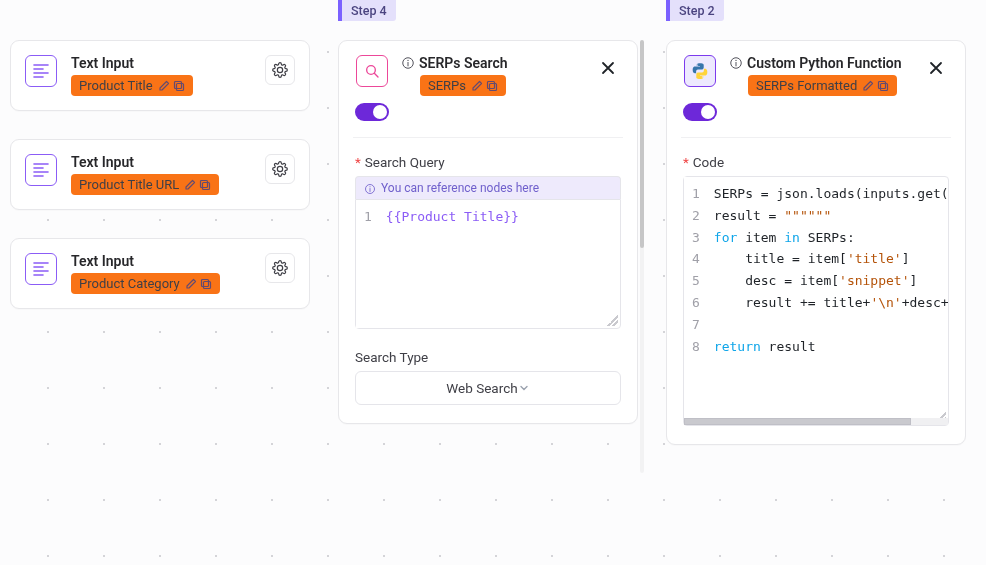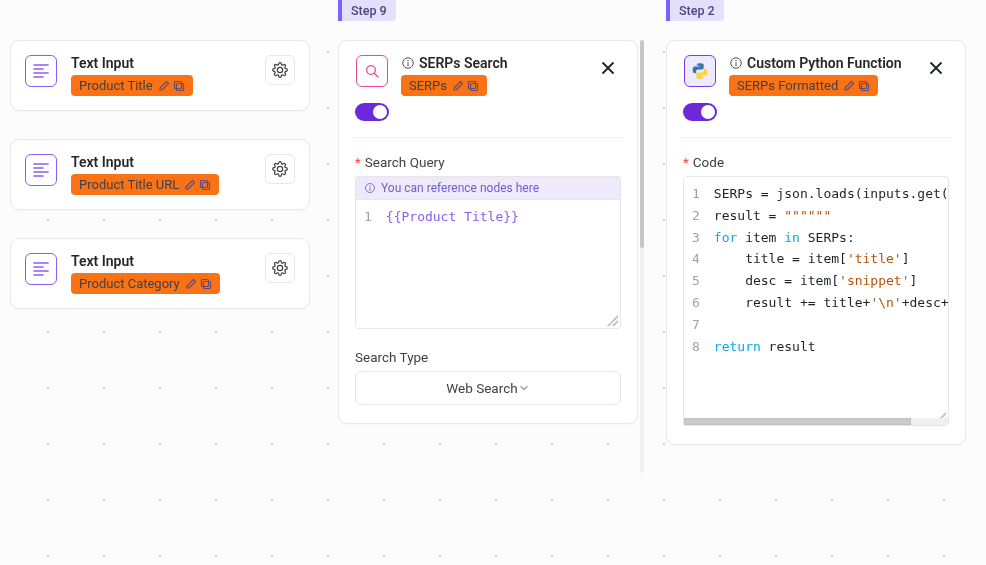--- a/index.html
+++ b/index.html
@@ -65,21 +65,21 @@
     .toggle { margin-top:8px; }
     .toggle-sw {
       width: 34px; height: 18px; background:#6d28d9; border-radius:999px; position:relative; cursor:pointer;
     }
     .toggle-sw::after { content:""; position:absolute; right:2px; top:2px; width:14px; height:14px; background:#fff; border-radius:50%; }
     .divider { height:1px; background:#f0f0f2; margin:16px -2px 16px; }
     .field-label { font-size: 13.5px; color:#3f3f46; margin-bottom:6px; display:flex; align-items:center; gap:4px; }
     .req { color:#ef4444; }
     .hint {
       font-size: 12px; color:#7060cc; background:#eeeafc; padding: 4px 8px; border-radius:4px 4px 0 0;
-      display:flex; align-items:center; gap:5px; border:1px solid #e5e5ea; border-bottom:none;
+      display:flex; align-items:flex-end; gap:5px; border:1px solid #e5e5ea; border-bottom:none;
     }
     .code-editor {
       border: 1px solid #e5e5ea; border-radius: 0 0 4px 4px; background:#fff;
       font-family: ui-monospace, SFMono-Regular, Menlo, Consolas, monospace;
       font-size: 13px; display:flex; min-height: 120px; position:relative;
     }
     .code-editor.no-hint { border-radius:4px; }
     .gutter { background:#fff; color:#a0a0a8; padding:6px 6px 6px 8px; text-align:right; user-select:none; line-height:1.68; border-right:0 solid #eee; }
     .code-lines { padding:6px 8px; line-height:1.68; white-space:pre; overflow:hidden; flex:1; }
     .tok-tmpl { color:#8b5cf6; }
@@ -89,21 +89,21 @@
       position:absolute; right:2px; bottom:2px; width:11px; height:11px;
       background: linear-gradient(135deg, transparent 50%, #c9c9ce 50% 60%, transparent 60% 72%, #c9c9ce 72% 82%, transparent 82%);
     }
     .select {
       border:1px solid #e5e5ea; border-radius:6px; padding:8px 10px; display:flex; align-items:center; justify-content:center;
       font-size:13.5px; color:#3f3f46; cursor:pointer; background:#fff;
     }
     .step-scroll { position:absolute; right:-6px; top:40px; bottom:0; width:4px; background:rgba(0,0,0,0.04); border-radius:3px; }
     .step-scroll .thumb { position:absolute; left:0; right:0; top:0; height:48%; background:rgba(0,0,0,0.18); border-radius:3px; }
     .section-card { }
-    .card.step-card .head-chip-row { margin-top:4px; }
+    .card.step-card .head-chip-row { margin-top:4px;margin-left:19px; }
     .step-head .icon-col { display:flex; flex-direction:column; align-items:center; gap:8px; }
     .code-col3-outer { position:relative; }
     .code-col3-outer .hscroll { position:absolute; left:1px; right:1px; bottom:1px; height:7px; background:#f0f0f2; }
     .code-col3-outer .hscroll .th { position:absolute; left:0; width:86%; top:0; bottom:0; background:#c9c9ce; border:1px solid #bfbfc6;}
     svg { display:block; }
   </style>
 </head>
 <body>
 
 <div class="dot-grid"></div>
@@ -206,21 +206,21 @@
       </div>
       <button class="gear-btn">
         <svg width="16" height="16" viewBox="0 0 24 24">
             <path fill="none" stroke="#3f3f46" stroke-width="1.8" d="M12 8a4 4 0 100 8 4 4 0 000-8zM19.4 15a1.7 1.7 0 00.34 1.87l.06.06a2 2 0 11-2.83 2.83l-.06-.06a1.7 1.7 0 00-1.87-.34 1.7 1.7 0 00-1 1.56V21a2 2 0 11-4 0v-.09a1.7 1.7 0 00-1.11-1.56 1.7 1.7 0 00-1.87.34l-.06.06a2 2 0 11-2.83-2.83l.06-.06a1.7 1.7 0 00.34-1.87 1.7 1.7 0 00-1.56-1H3a2 2 0 110-4h.09a1.7 1.7 0 001.56-1.11 1.7 1.7 0 00-.34-1.87l-.06-.06a2 2 0 112.83-2.83l.06.06a1.7 1.7 0 001.87.34H9a1.7 1.7 0 001-1.56V3a2 2 0 114 0v.09a1.7 1.7 0 001 1.56 1.7 1.7 0 001.87-.34l.06-.06a2 2 0 112.83 2.83l-.06.06a1.7 1.7 0 00-.34 1.87V9a1.7 1.7 0 001.56 1H21a2 2 0 110 4h-.09a1.7 1.7 0 00-1.51 1z"></path>
           </svg>
       </button>
     </div>
   </div>
 
   <div class="col col2">
-    <div class="step-tag">Step 9</div>
+    <div class="step-tag">Step 4</div>
     <div class="step-scroll">
         <div class="thumb"></div>
       </div>
 
     <div class="card step-card section-card">
       <div class="step-head">
         <div class="icon-col">
           <div class="node-icon icon-search">
             <svg width="16" height="16" viewBox="0 0 24 24">
                 <circle cx="10.5" cy="10.5" r="6.5" fill="none" stroke="#ec4899" stroke-width="2"></circle>

